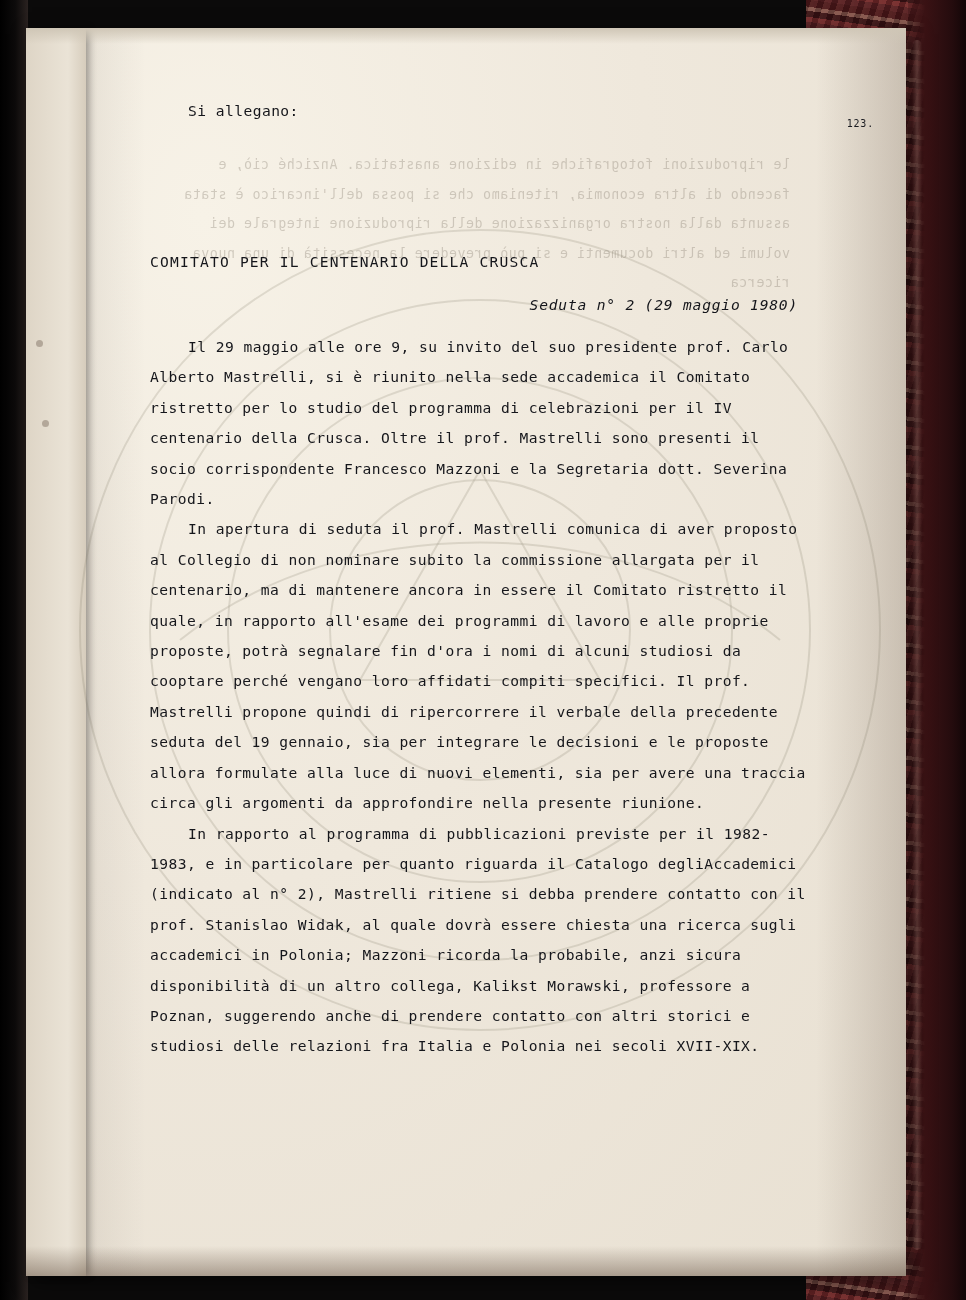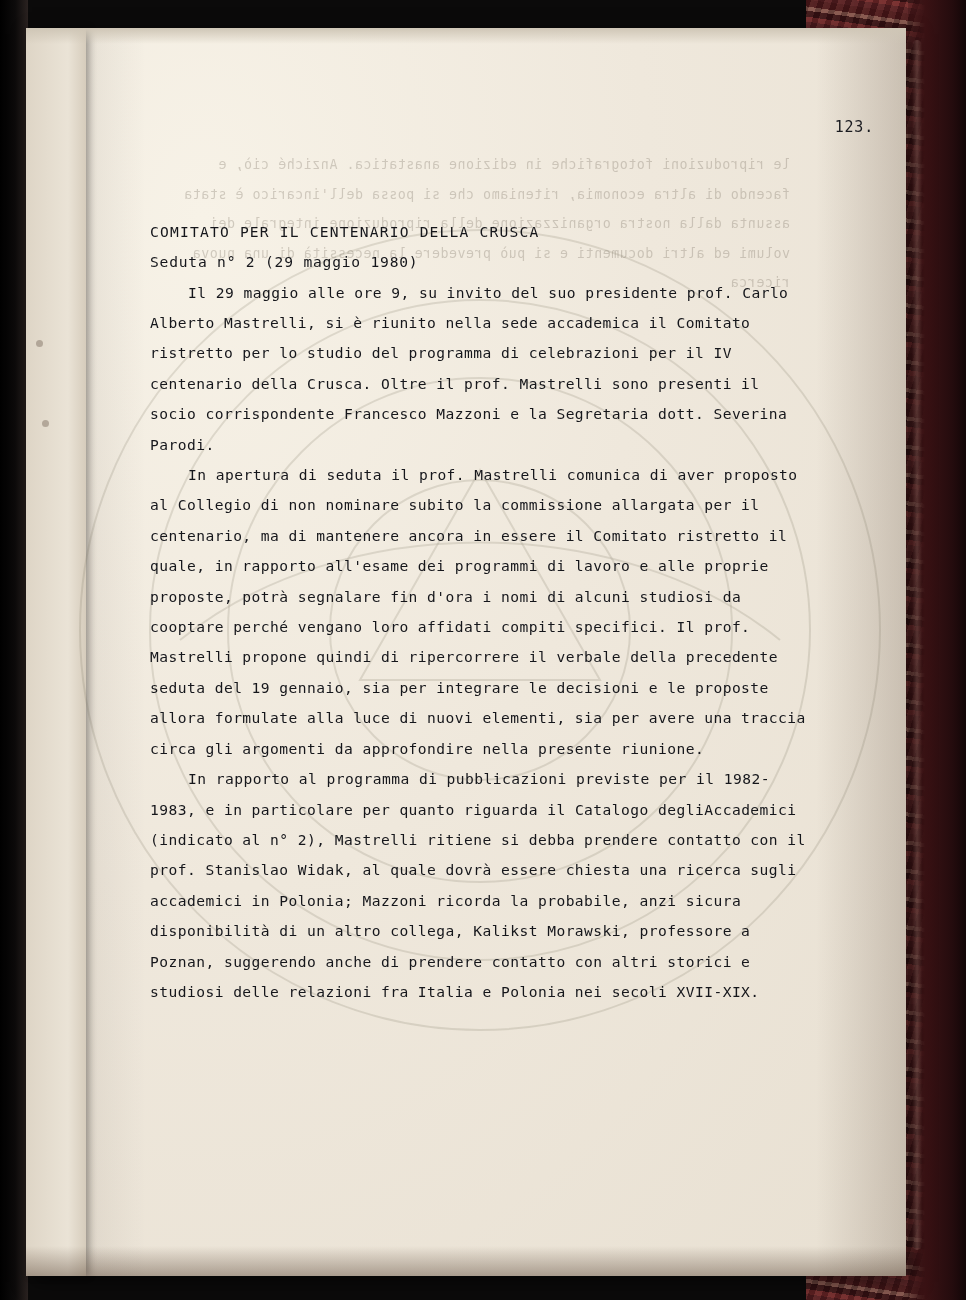--- a/index.html
+++ b/index.html
@@ -158,42 +158,43 @@
     width: 660px;
     color: #15161b;
     font-size: 14.6px;
     line-height: 30.4px;
     letter-spacing: 0.45px;
   }
   .folio {
     position: absolute;
     right: 92px;
     top: 118px;
-    font-size: 15px;
+    font-size: 10px;
     letter-spacing: 0.8px;
     color: #1a1b20;
   }
   .para {
     margin: 0;
     white-space: pre-wrap;
   }
   .indent { text-indent: 38px; }
   .blank { height: 30.4px; }
   .blank-lg { height: 60px; }
   .heading {
     margin: 0;
     text-align: left;
     white-space: pre;
     letter-spacing: 1.2px;
   }
   .subheading {
-    margin: 0;
-    text-align: left;
+    margin: 12px;
+    text-align: right;
     white-space: pre;
     letter-spacing: 0.8px;
+    font-style: italic;
   }
   .u { text-underline-offset: 3px; }
   sup {
     font-size: 9.5px;
     vertical-align: super;
     line-height: 0;
   }
   .lead-3 { padding-left: 38px; }
 
   
@@ -232,20 +233,21 @@
       <circle cx="420" cy="420" r="150"></circle>
       <path d="M300 470 L420 260 L540 470 Z"></path>
       <path d="M120 430 C 280 300, 560 300, 720 430"></path>
     </g>
   </svg>
 
   <div class="folio">123.</div>
 
   <div class="content">
 
+    <p class="para lead-3">Si allegano:</p>
     <div class="blank"></div>
 
 
     <div class="blank-lg"></div>
     <div class="blank"></div>
 
     <p class="heading">COMITATO PER IL CENTENARIO DELLA CRUSCA</p>
     <p class="subheading">Seduta n° 2 (29 maggio 1980)</p>
 
     <p class="para indent">Il 29 maggio alle ore 9, su invito del suo presidente prof. Carlo Alberto Mastrelli, si è riunito nella sede accademica il Comitato ristretto per lo studio del programma di celebrazioni per il IV centenario della Crusca. Oltre il prof. Mastrelli sono presenti il socio corrispondente Francesco Mazzoni e la Segretaria dott. Severina Parodi.</p>

